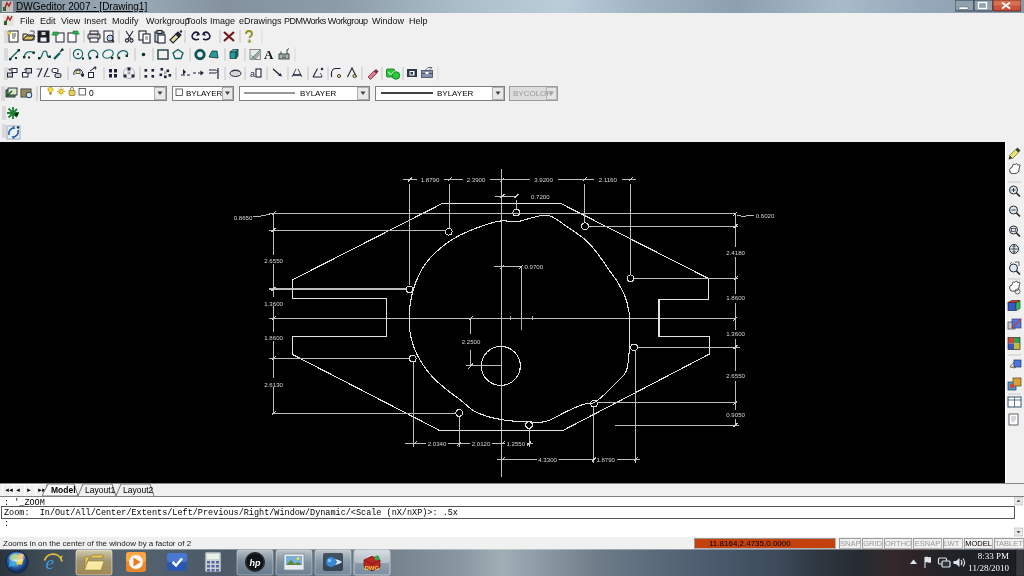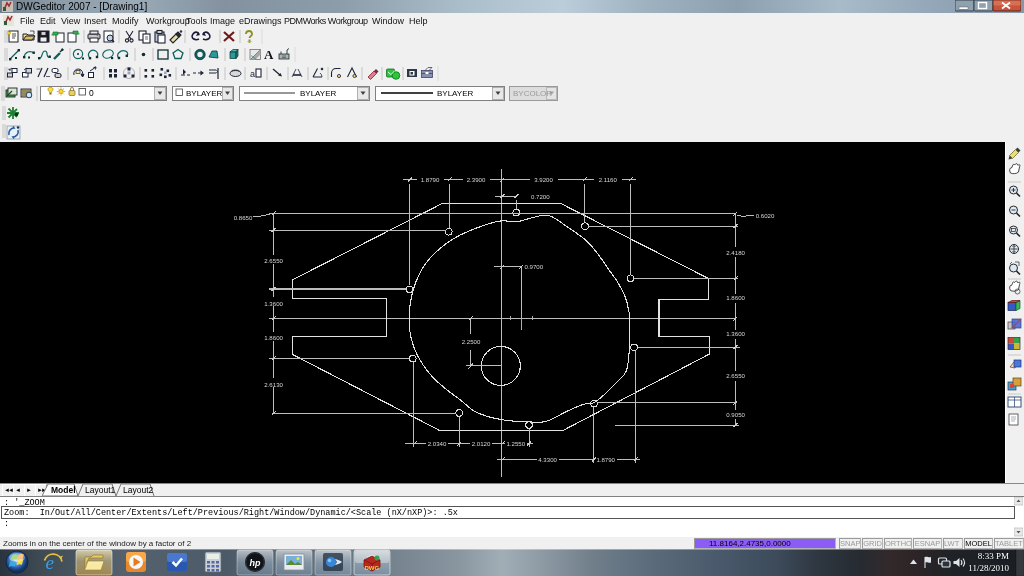--- a/index.html
+++ b/index.html
@@ -1,20 +1,20 @@
 <!DOCTYPE html>
 <html><head>
 <meta charset="utf-8">
 <style>
 html,body{margin:0;padding:0;width:1024px;height:576px;overflow:hidden;background:#f0f0f0;font-family:"Liberation Sans",sans-serif;}
 #page{position:relative;width:1024px;height:576px;}
 .abs{position:absolute;}
 #title{position:absolute;left:0;top:0;width:1024px;height:13px;
 background:linear-gradient(90deg,#6e7e8a 0%,#8a9aa6 5%,#9aaab6 13%,#8492a0 22%,#8c9ca8 33%,#aabeca 45%,#bccddA 55%,#9eb2c0 63%,#8ca0b0 72%,#a8bbc9 82%,#95a9ba 90%,#8498aa 100%);}
-#titletext{position:absolute;left:16px;top:1px;font-size:10px;color:#000;letter-spacing:0px;}
+#titletext{position:absolute;left:16px;top:1px;font-size:10px;color:#000;letter-spacing:0px;text-decoration:underline;}
 #menubar{position:absolute;left:0;top:13px;width:1024px;height:14px;background:#f0f0f0;border-bottom:1px solid #e3e3e3;}
 .menu{position:absolute;top:15.5px;font-size:9px;color:#111;}
 .tbrow{position:absolute;left:0;background:#f0f0f0;}
 
 #tabbar{position:absolute;left:0;top:483px;width:1024px;height:13px;background:#f0f0f0;border-top:1px solid #888;}
 .navb{position:absolute;top:484px;width:9px;letter-spacing:-2px;overflow:hidden;height:11px;background:#f0f0f0;border:1px solid #fff;border-right-color:#909090;border-bottom-color:#909090;font-size:6px;color:#000;text-align:left;padding-left:1px;line-height:11px;}
 
 #cmd{position:absolute;left:0;top:496px;width:1024px;height:41px;background:#fff;border-top:1px solid #808080;font-family:"Liberation Mono",monospace;font-size:8.5px;color:#000;}
 
 #status{position:absolute;left:0;top:537px;width:1024px;height:12px;background:#f0f0f0;font-size:8px;color:#222;}
@@ -598,21 +598,21 @@
 <div class="abs" style="left:4px;top:508px;font-family:'Liberation Mono',monospace;font-size:8.5px;color:#000">Zoom:&nbsp;&nbsp;In/Out/All/Center/Extents/Left/Previous/Right/Window/Dynamic/&lt;Scale (nX/nXP)&gt;: .5x</div>
 <div class="abs" style="left:4px;top:519px;font-family:'Liberation Mono',monospace;font-size:8.5px;color:#000">:</div>
 <svg class="abs" style="left:1014px;top:497px" width="9" height="40">
 <rect x="0" y="0" width="9" height="8" fill="#e8e8e8" stroke="#b0b0b0" stroke-width=".6"></rect>
       <path d="M2.5 5l2-2.5 2 2.5z" fill="#555"></path>
 <rect x="0" y="31" width="9" height="8" fill="#e8e8e8" stroke="#b0b0b0" stroke-width=".6"></rect>
       <path d="M2.5 34l2 2.5 2-2.5z" fill="#555"></path>
 </svg>
 <div id="status"></div>
 <div class="abs" style="left:3px;top:539px;font-size:8px;color:#222">Zooms in on the center of the window by a factor of 2</div>
-<div class="spanel" style="left:694px;top:538px;width:140px;background:#8b5cf6"><span style="position:relative;top:0px;left:14px;font-size:8px">11.8164,2.4735,0.0000</span></div>
+<div class="spanel" style="left:694px;top:538px;width:140px;background:#c2410c"><span style="position:relative;top:0px;left:14px;font-size:8px">11.8164,2.4735,0.0000</span></div>
 <div class="spanel" style="left:839px;top:538px;width:20px;color:#999;text-align:right;line-height:9px">SNAP</div>
 <div class="spanel" style="left:862px;top:538px;width:19px;color:#999;text-align:right;line-height:9px">GRID</div>
 <div class="spanel" style="left:884px;top:538px;width:26px;color:#999;text-align:center;line-height:9px">ORTHO</div>
 <div class="spanel" style="left:913px;top:538px;width:27px;color:#999;text-align:center;line-height:9px">ESNAP</div>
 <div class="spanel" style="left:943px;top:538px;width:18px;color:#999;text-align:left;line-height:9px">LWT</div>
 <div class="spanel" style="left:964px;top:538px;width:27px;color:#000;text-align:center;line-height:9px">MODEL</div>
 <div class="spanel" style="left:994px;top:538px;width:28px;color:#999;text-align:center;line-height:9px">TABLET</div>
 <div id="task"></div>
 <svg class="abs" style="left:0;top:549px" width="1024" height="27" fill="none">
 <defs>

